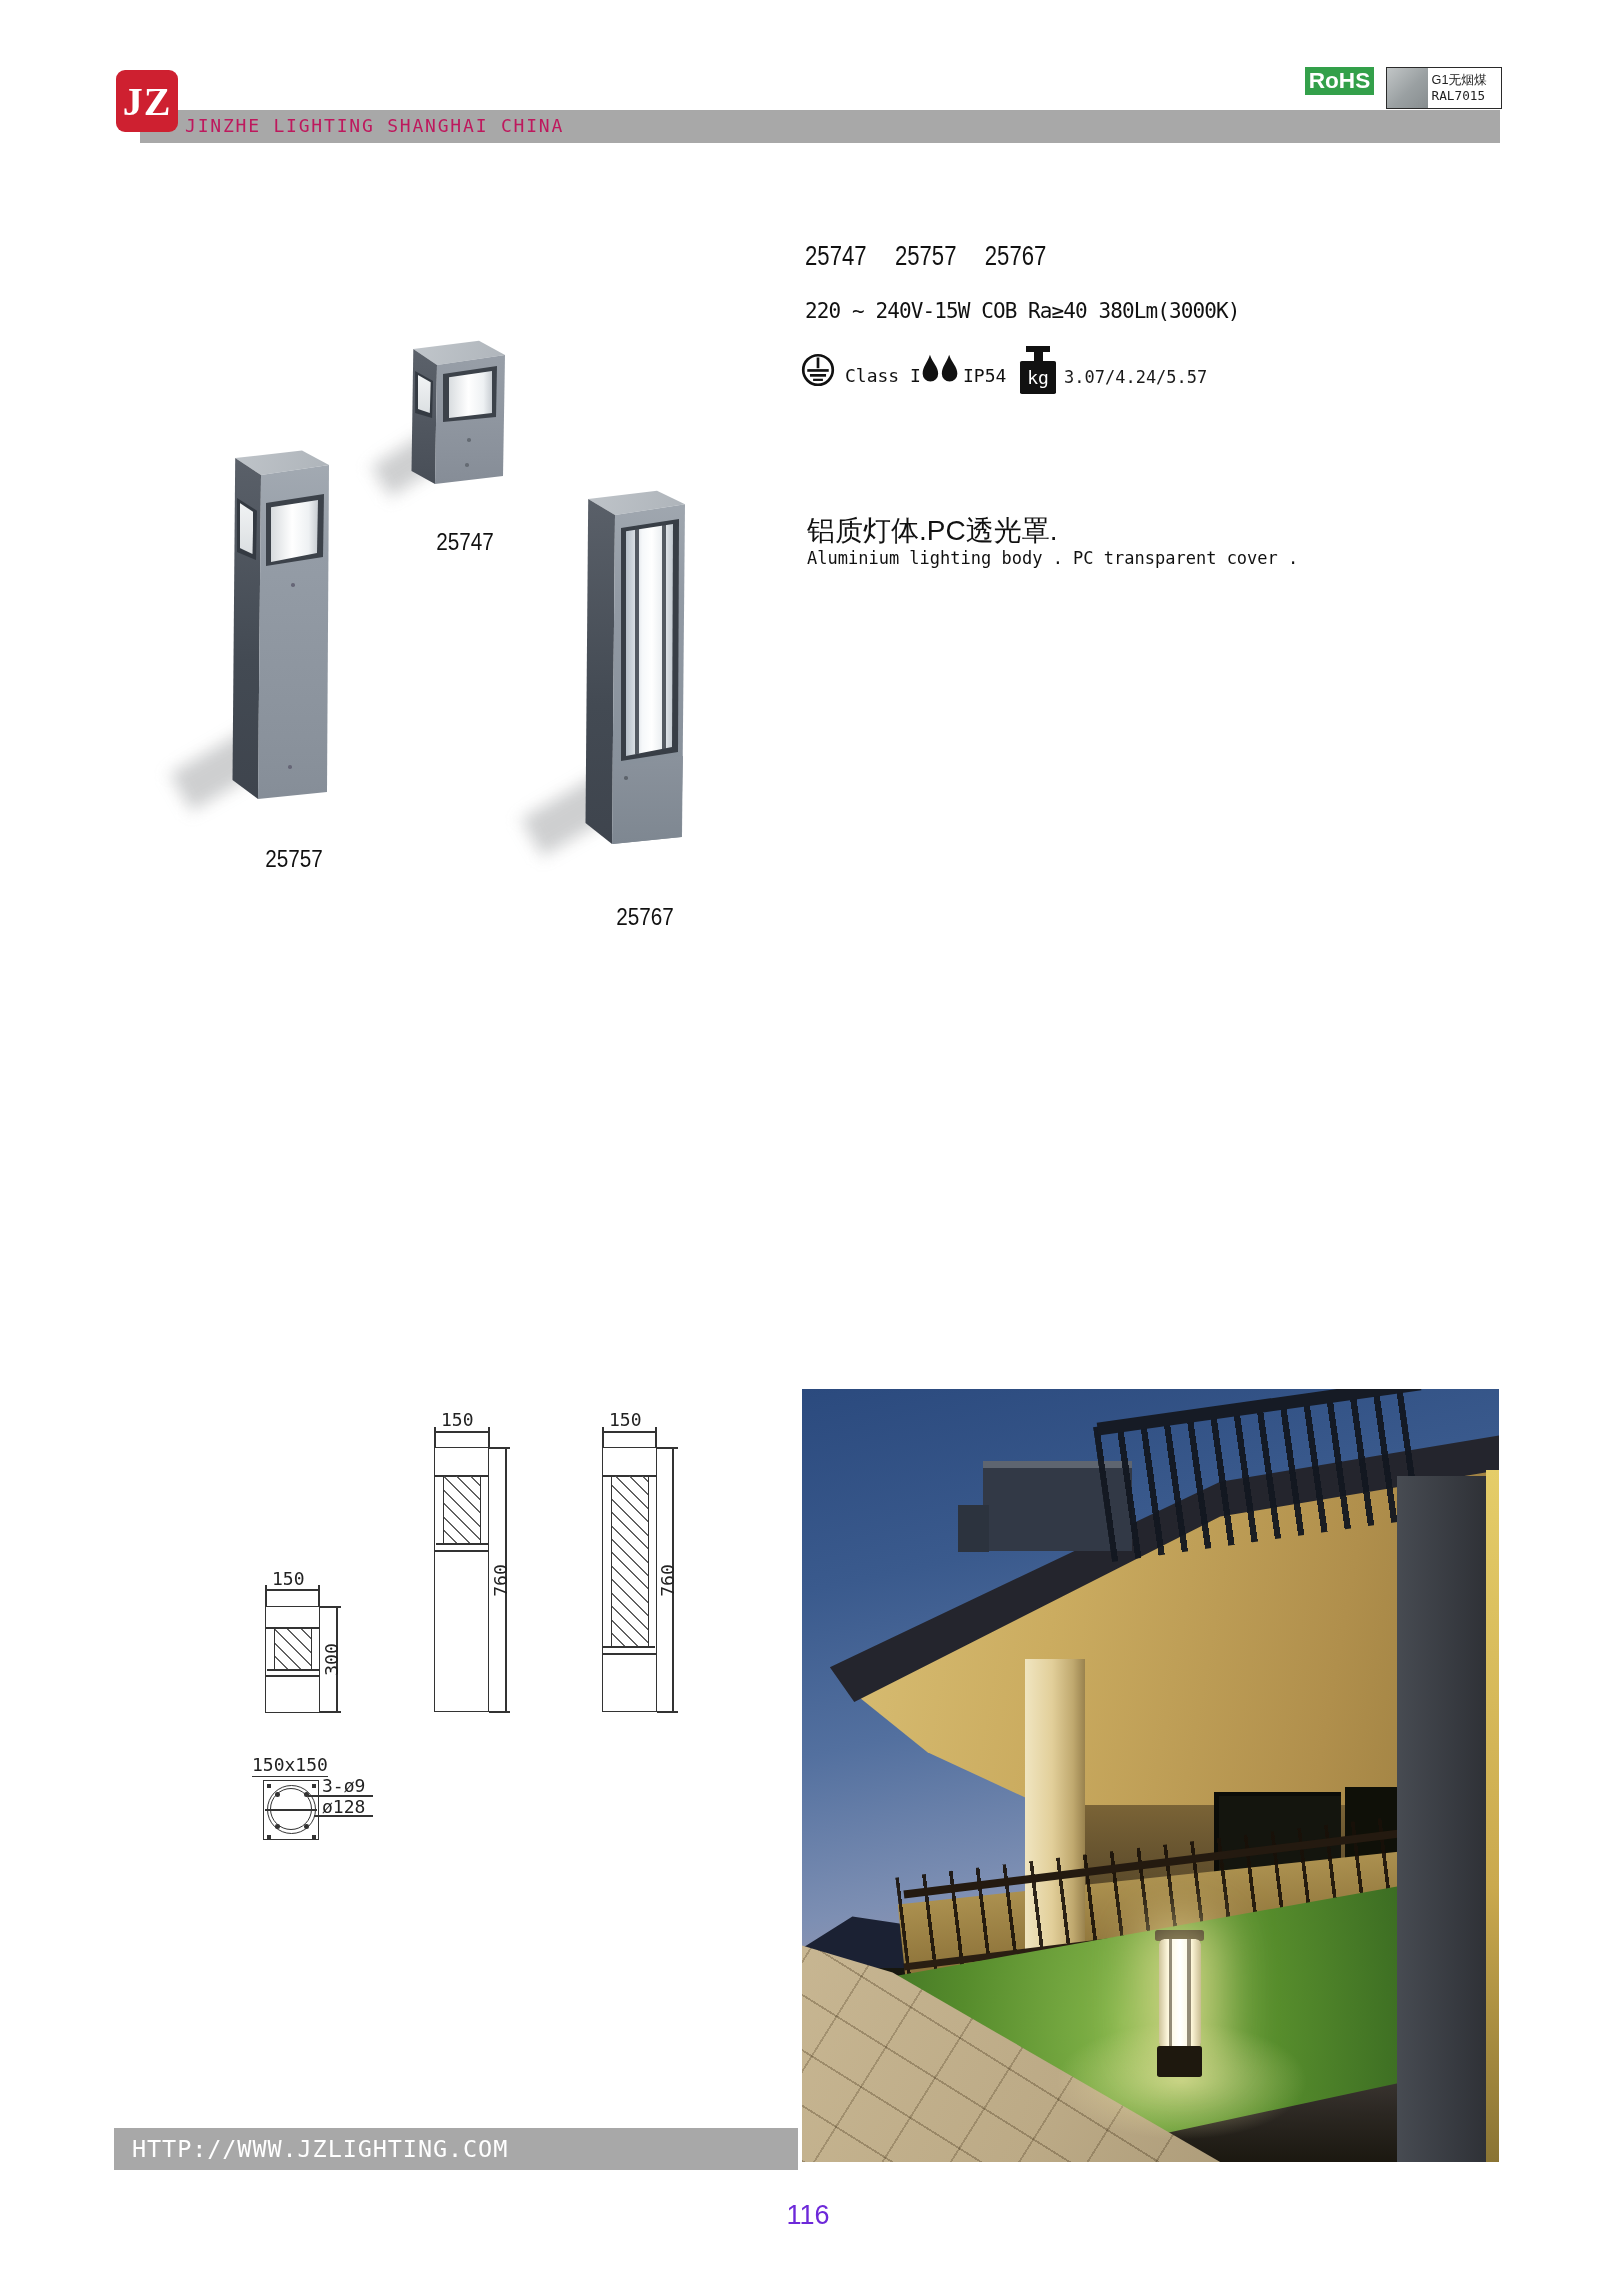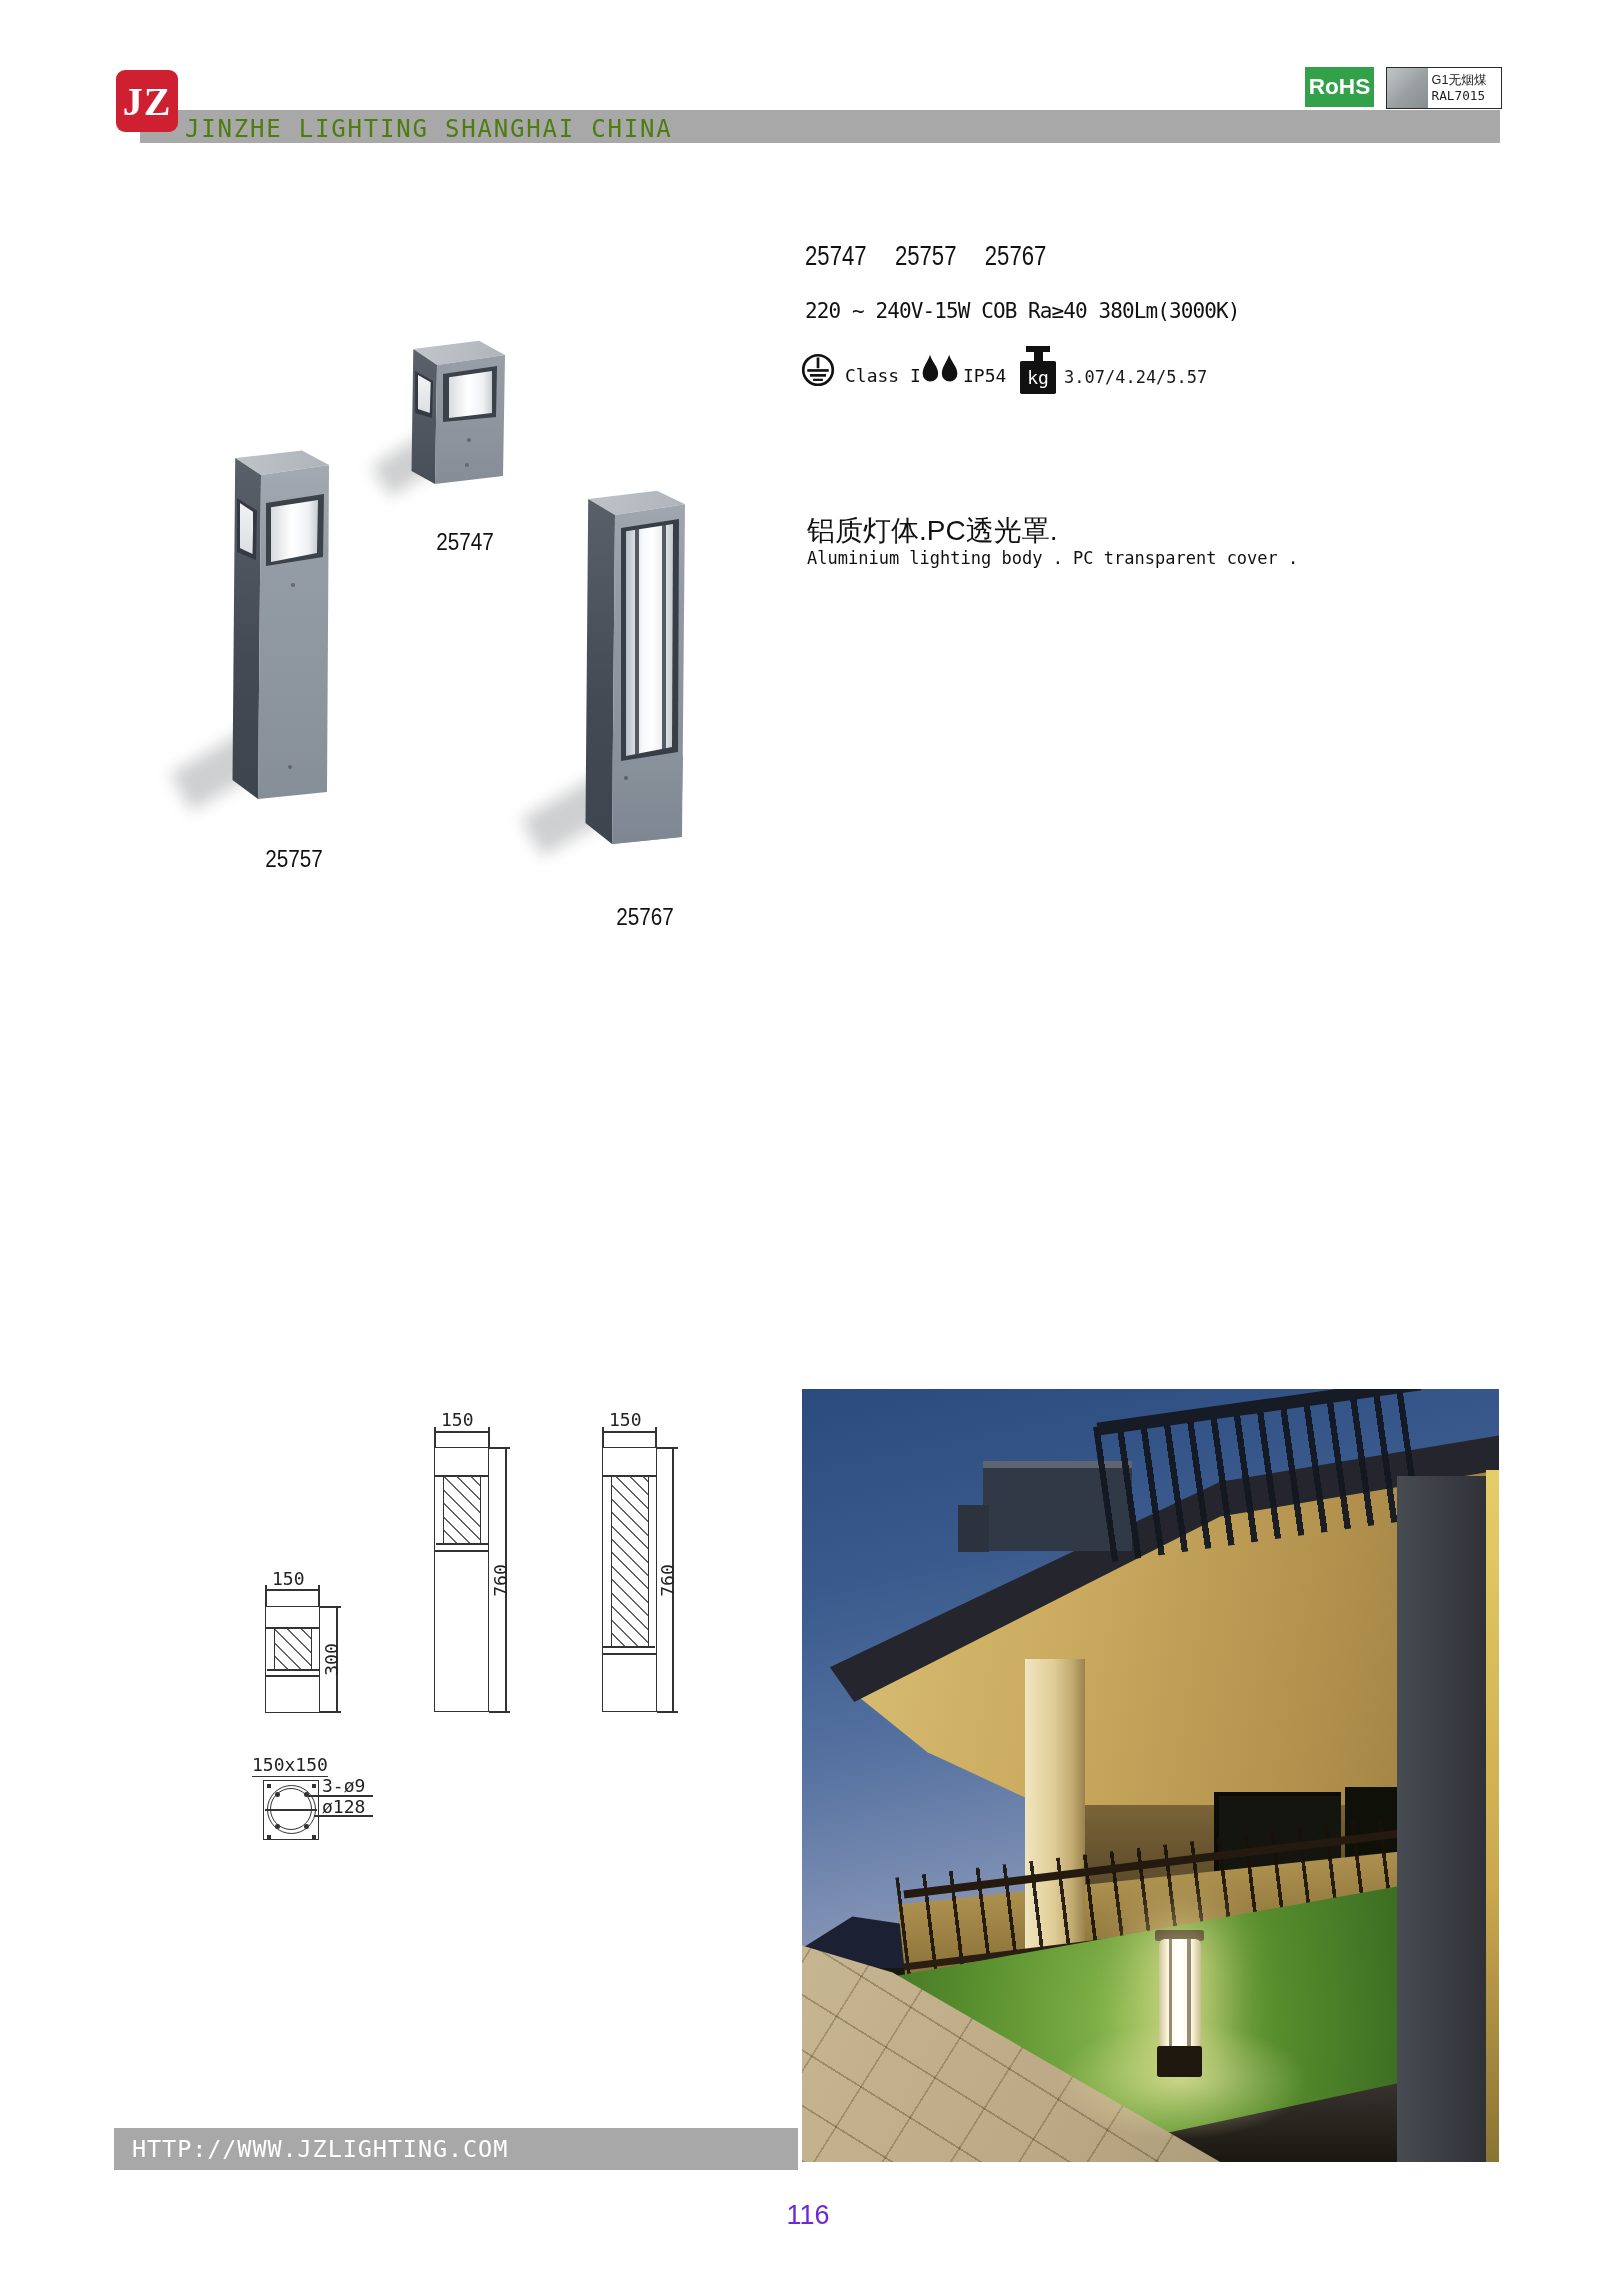--- a/index.html
+++ b/index.html
@@ -6,22 +6,22 @@
   .page{position:relative;width:1615px;height:2285px;background:#fff;overflow:hidden;
         font-family:"Liberation Sans",sans-serif;color:#1a1a1a;}
   .abs{position:absolute;}
   .mono{font-family:"DejaVu Sans Mono",monospace;}
   .cond{transform:scaleX(.82);transform-origin:left center;white-space:nowrap;}
   
   .logo{left:116px;top:70px;width:62px;height:62px;background:#ce2030;border-radius:9px;
         color:#fff;font-family:"Liberation Serif",serif;font-weight:bold;font-size:40px;
         display:flex;align-items:center;justify-content:center;letter-spacing:0.9px;z-index:3;}
   .hbar{left:140px;top:110px;width:1360px;height:33px;background:#a8a8a8;z-index:2;}
-  .hbar-text{left:185px;top:115px;color:#4d7c0f;font-size:24px;letter-spacing:1.8px;z-index:4;}
-  .rohs{left:1305px;top:67px;width:69px;height:40px;background:#33a04a;color:#fff;
+  .hbar-text{left:185px;top:115px;color:#be185d;font-size:18px;letter-spacing:1.8px;z-index:4;}
+  .rohs{left:1305px;top:67px;width:69px;height:28px;background:#33a04a;color:#fff;
         font-weight:bold;font-size:22.6px;display:flex;align-items:center;justify-content:center;}
   .swatchbox{left:1386px;top:67px;width:114px;height:40px;border:0.9px solid #2a2a2a;background:#fff;display:flex;}
   .swatch{width:41px;height:100%;background:linear-gradient(135deg,#c2c6c7 0%,#9aa0a2 55%,#878d8f 100%);}
   .swatchtxt{flex:1;display:flex;flex-direction:column;justify-content:center;padding-left:3.6px;}
   .swatchtxt div{font-size:12.7px;line-height:16.3px;color:#222;white-space:nowrap;}
   
   .models{left:805px;top:241px;font-size:27px;font-weight:500;color:#111;}
   .models span{margin-right:27px;}
   .elec{left:805px;top:299px;font-size:21px;color:#111;letter-spacing:-0.9px;white-space:nowrap;}
   .spectxt{font-size:18px;color:#111;}

